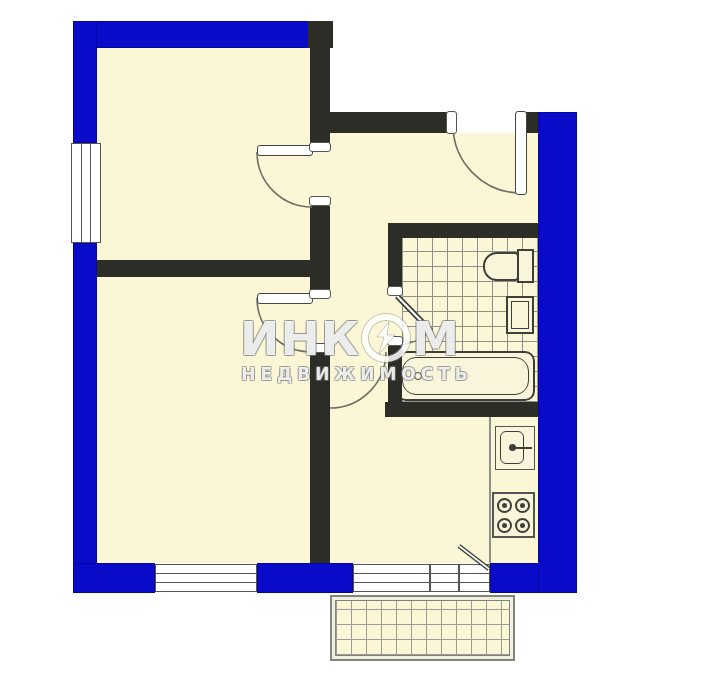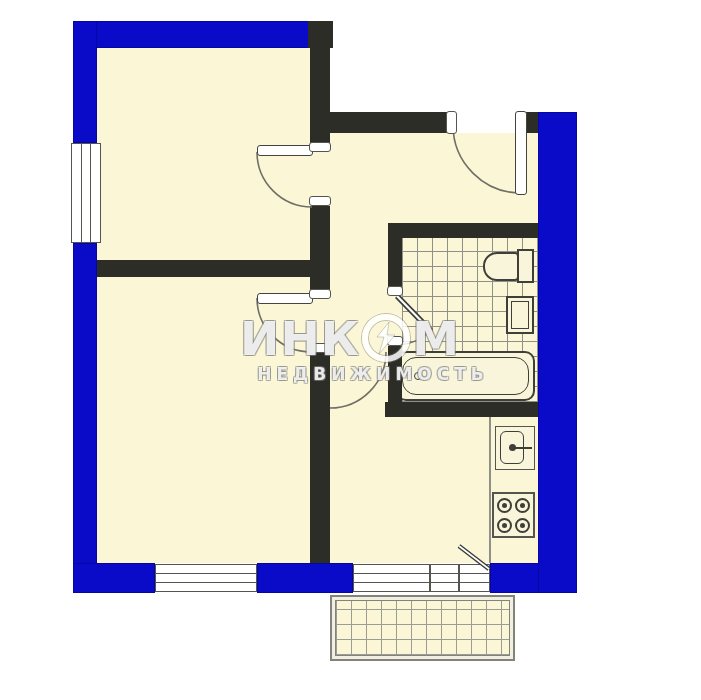--- a/index.html
+++ b/index.html
@@ -40,21 +40,21 @@
       repeating-linear-gradient(90deg,#9b9c93 0,#9b9c93 1px,transparent 1px,transparent 15px);
   }
   #arc-layer{position:absolute;left:0;top:0;z-index:6;}
   .wm{
     z-index:9;color:rgba(255,255,255,0.85);font-weight:bold;
     text-shadow:-1px -1px 0 rgba(120,120,120,.5),1px -1px 0 rgba(120,120,120,.5),
                 -1px 1px 0 rgba(120,120,120,.5),1px 1px 0 rgba(120,120,120,.5);
     display:flex;align-items:center;justify-content:center;white-space:nowrap;
   }
   #wm-brand{font-size:47px;letter-spacing:1px;}
-  #wm-sub{font-size:17px;letter-spacing:5px;margin-left:16px;}
+  #wm-sub{font-size:17px;letter-spacing:5px;}
   #wm-logo{
     width:48px;height:48px;border:6px solid rgba(255,255,255,0.85);border-radius:50%;
     box-sizing:border-box;margin:0 2px;display:flex;align-items:center;justify-content:center;
     box-shadow:0 0 0 1px rgba(120,120,120,.45),inset 0 0 0 1px rgba(120,120,120,.45);
   }
   .z4{z-index:4;}.z5{z-index:5;}
 </style>
 </head>
 <body>
 

